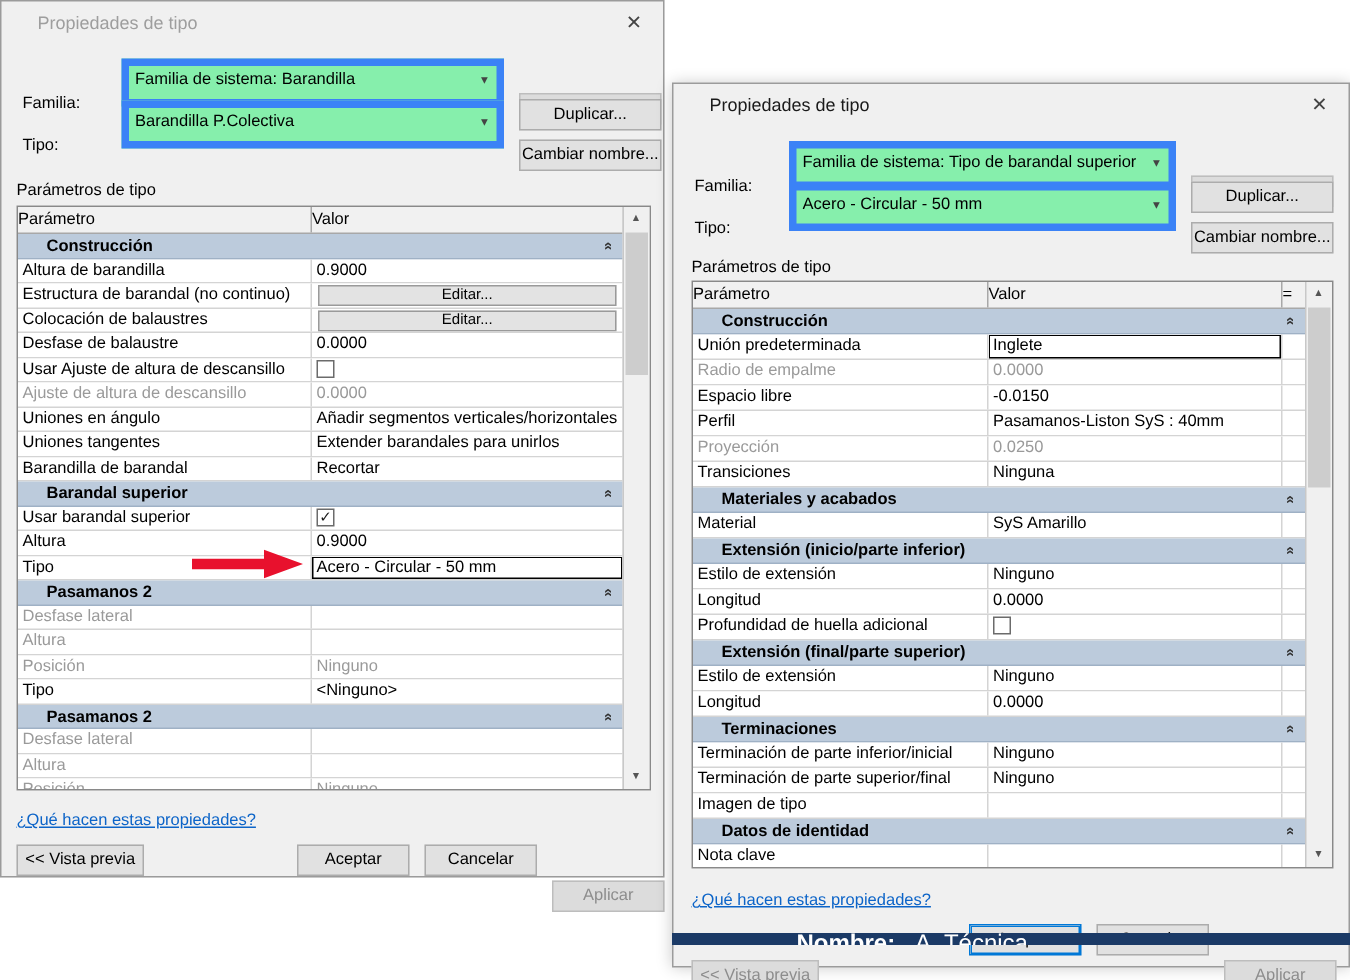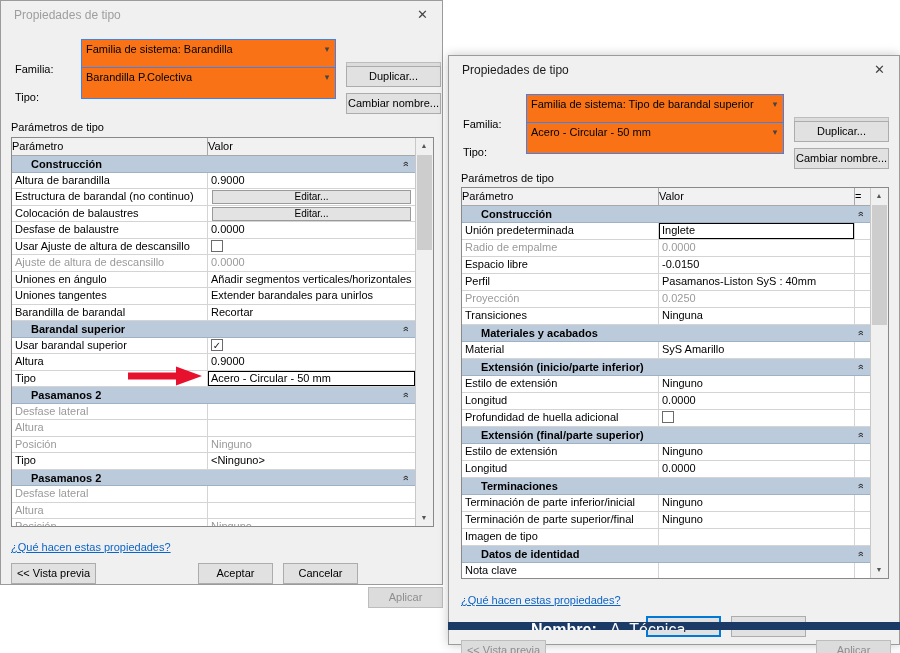--- a/index.html
+++ b/index.html
@@ -1,26 +1,26 @@
 <!DOCTYPE html>
 <html><head>
 <meta charset="utf-8">
 <style>
   html,body{margin:0;padding:0;width:900px;height:653px;background:#ffffff;overflow:hidden;
     font-family:"Liberation Sans", sans-serif;}
   .dialog{position:absolute;background:#f0f0f0;border:1px solid #9b9b9b;box-sizing:border-box;}
   .dlg-left{left:0;top:0;width:443px;height:585px;}
   .dlg-right{left:448px;top:55px;width:452px;height:590px;box-shadow:0 0 10px rgba(0,0,0,.22);}
-  .titlebar{position:absolute;left:1px;right:0;top:0;height:28px;padding-left:24px;}
+  .titlebar{position:absolute;left:12px;right:0;top:0;height:28px;padding-left:24px;}
   .title{position:absolute;left:12px;top:7px;font-size:12px;}
   .dlg-left .title{color:#9e9e9e;}
   .dlg-right .title{color:#1a1a1a;}
   .close{position:absolute;right:14px;top:6px;font-size:13px;color:#444;}
   .fieldlabel{position:absolute;font-size:11px;color:#000;margin-top:20px;}
-  .combo{position:absolute;height:32px;background:#f97316;border:1px solid #3b82f6;box-sizing:border-box;}
+  .combo{position:absolute;height:32px;background:#86efac;border:5px solid #3b82f6;box-sizing:border-box;}
   .combo .txt{position:absolute;left:4px;right:18px;top:3px;font-size:11px;white-space:nowrap;overflow:hidden;}
   .combo .arr{position:absolute;right:0;top:0;bottom:0;width:16px;text-align:center;font-size:9px;color:#444;line-height:18px;}
   .btn{position:absolute;background:#e1e1e1;border:1px solid #acacac;font-size:11px;color:#000;
     font-family:inherit;padding:0;text-align:center;line-height:19px;box-sizing:border-box;}
   .btn.disabled{color:#8d8d8d;background:#dcdcdc;border-color:#bdbdbd;margin-top:24px;}
   .btn.focused{border:1px solid #0078d7;box-shadow:inset 0 0 0 1px #0078d7;}
   .paramstitle{position:absolute;font-size:11px;color:#000;}
   .helplink{position:absolute;font-size:11px;color:#0c64c8;text-decoration:underline;}
   
   .tbl{position:absolute;background:#fff;border:1px solid #898989;box-sizing:border-box;overflow:hidden;}

